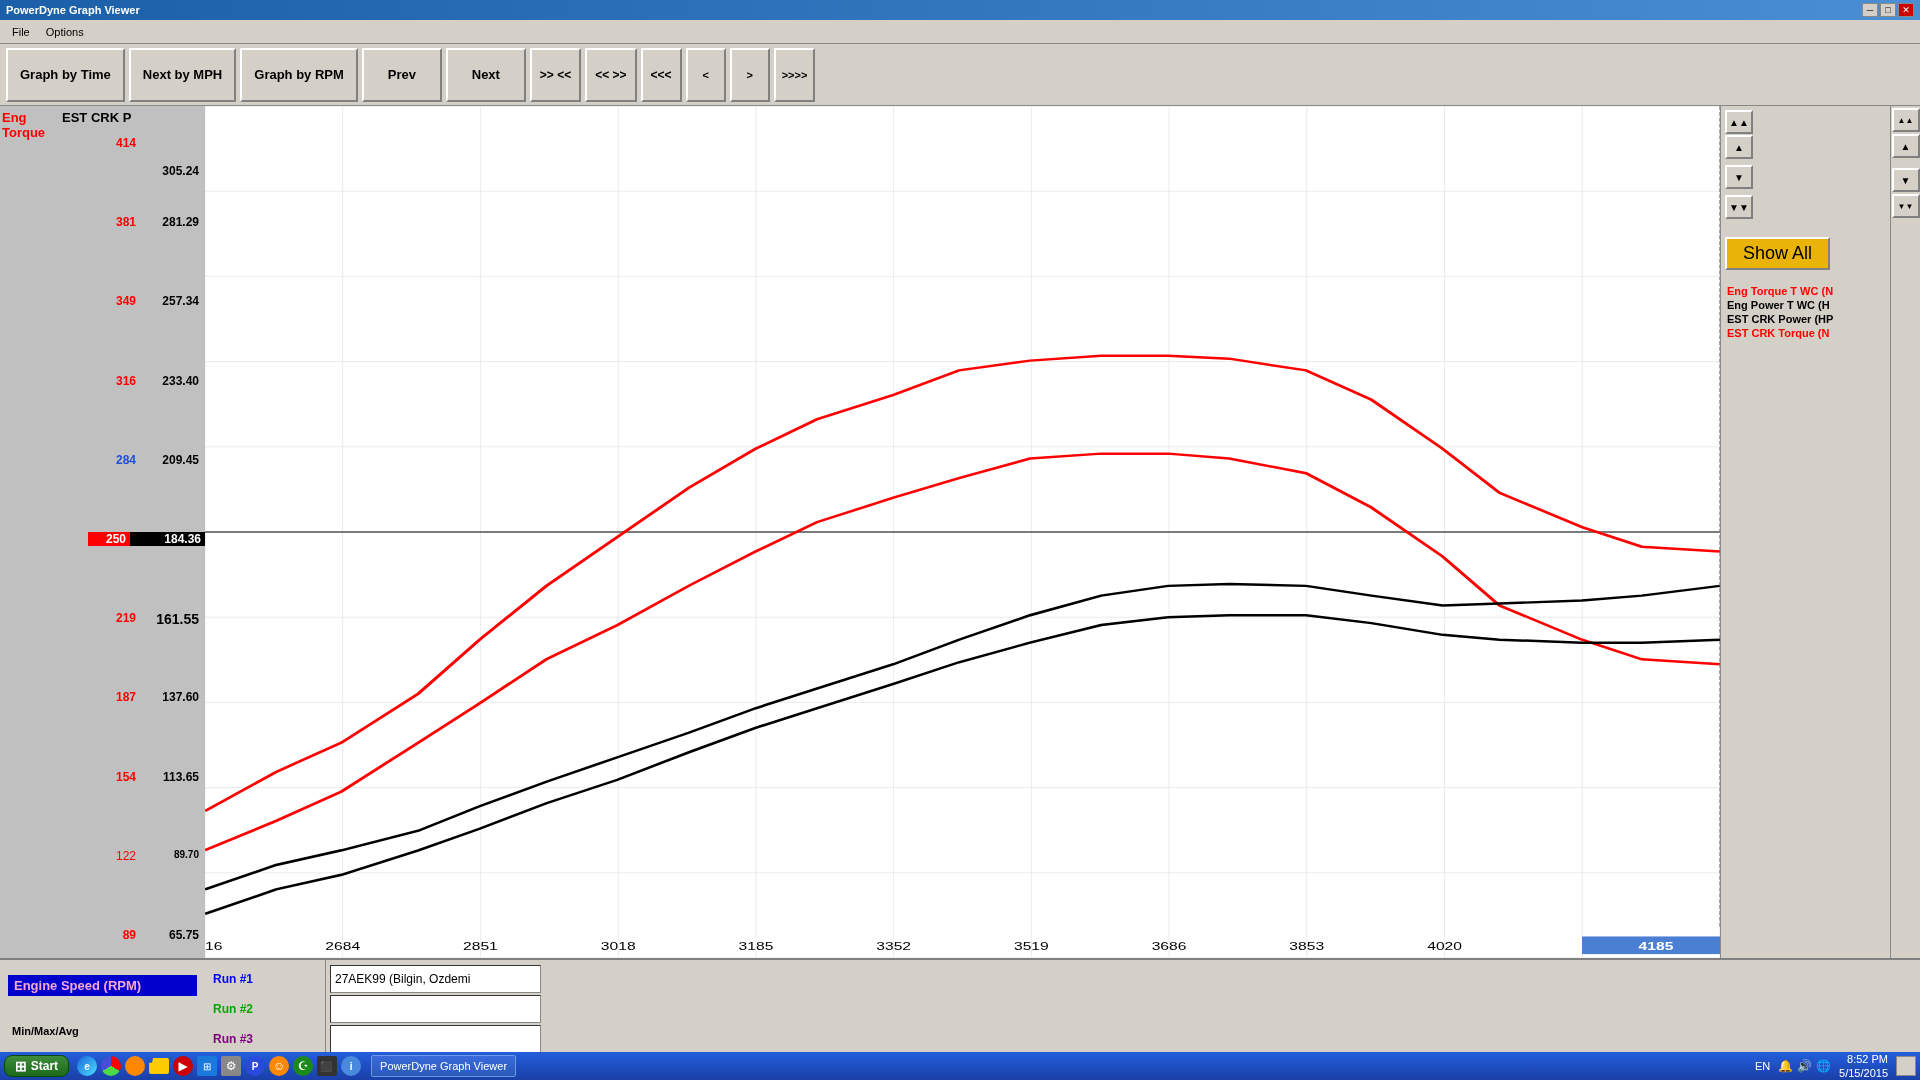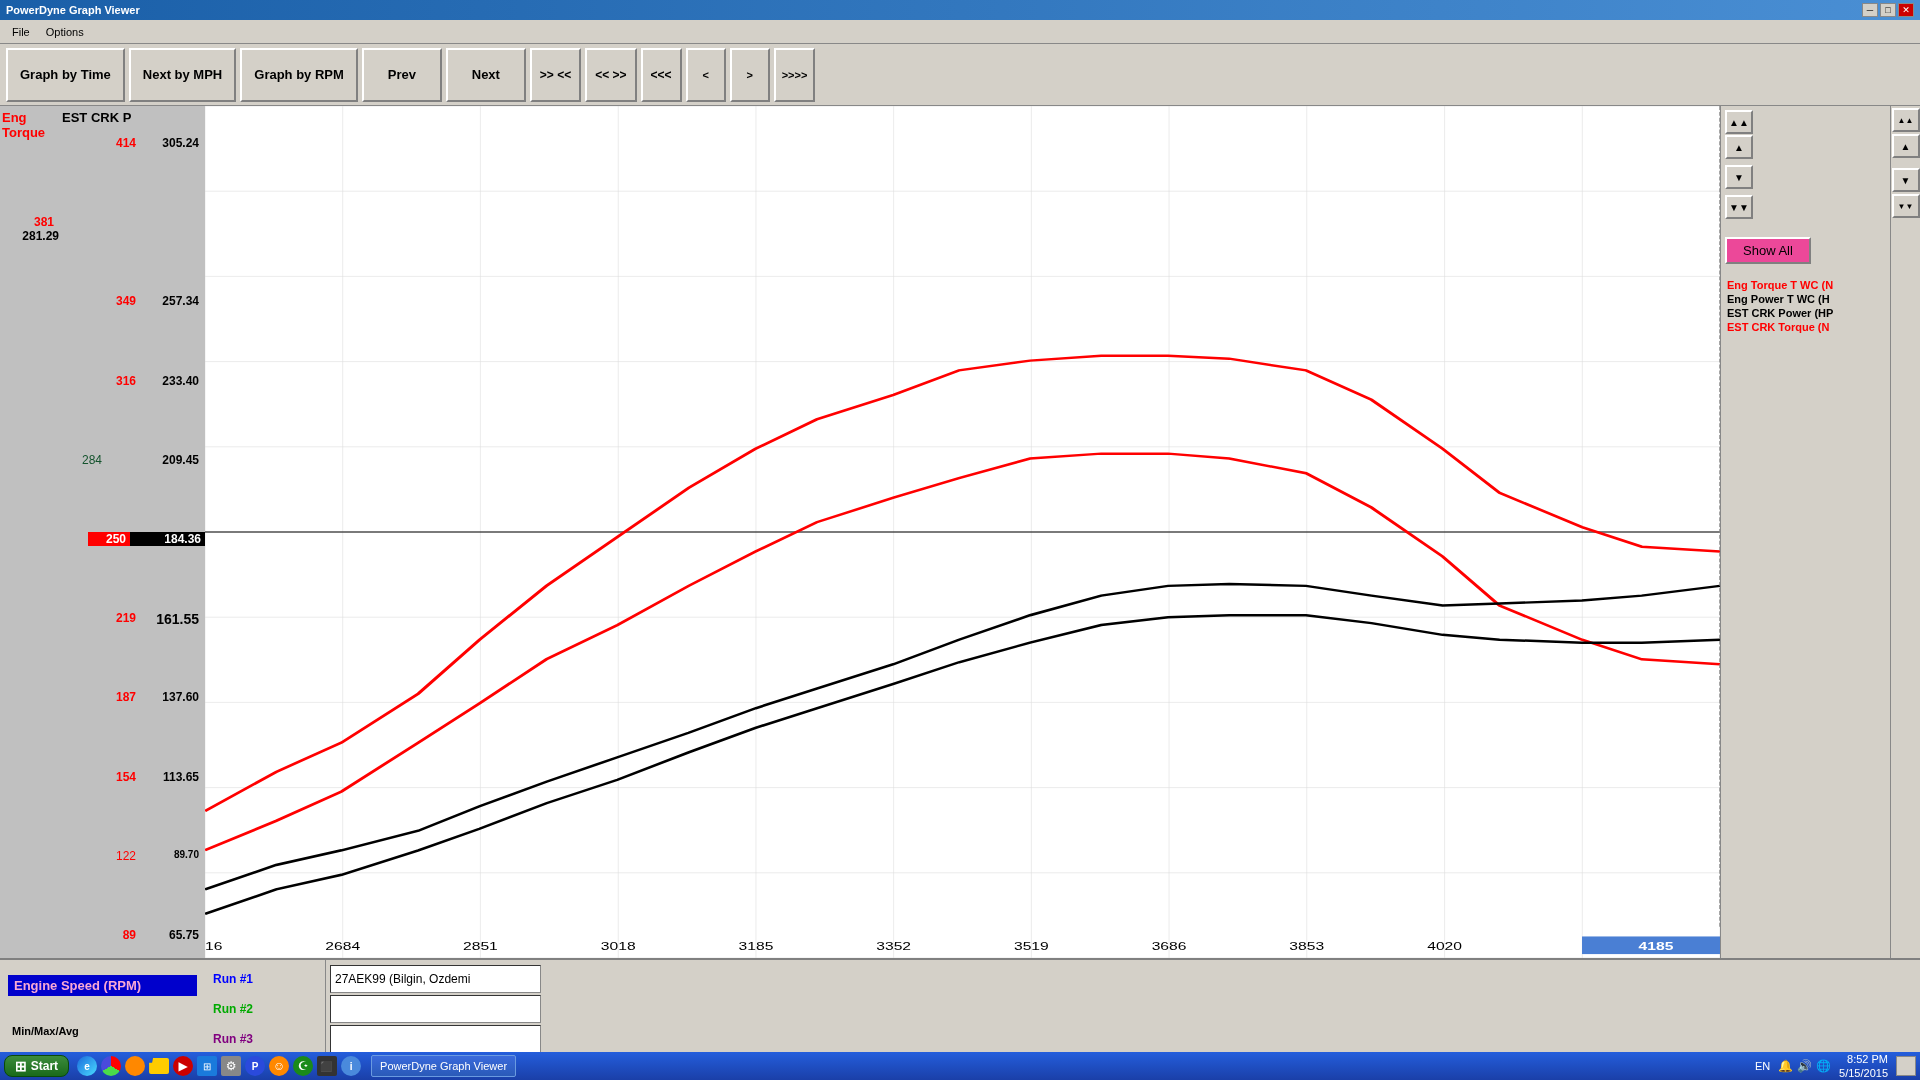--- a/index.html
+++ b/index.html
@@ -88,25 +88,25 @@
     .right-scroll-btn {
       width: 28px; height: 24px;
       background: #d4d0c8;
       border: 2px solid;
       border-color: #ffffff #808080 #808080 #ffffff;
       display: flex; align-items: center; justify-content: center;
       font-size: 10px;
       cursor: pointer;
     }
     #show-all-btn {
-      background: #ec4899;
+      background: #eab308;
       border: 2px solid;
       border-color: #ffffff #808080 #808080 #ffffff;
       padding: 4px 16px;
-      font-size: 13px;
+      font-size: 18px;
       cursor: pointer;
       margin: 8px 0;
     }
     .legend-item {
       font-size: 11px;
       font-weight: bold;
       padding: 1px 2px;
       cursor: pointer;
       white-space: nowrap;
       overflow: hidden;
@@ -315,36 +315,36 @@
 
     <div style="position:absolute;top:4px;left:0;right:0;display:flex;z-index:10;">
       <div style="width:60px;color:red;font-weight:bold;font-size:13px;padding-left:2px;">Eng Torque</div>
       <div style="width:100px;color:black;font-weight:bold;font-size:13px;padding-left:2px;">EST CRK P</div>
     </div>
 
     <div style="position:absolute;top:30px;bottom:30px;left:0;right:0;">
 
       <div style="position:absolute;top:0%;width:100%;display:flex;justify-content:flex-end;">
         <span style="color:red;font-weight:bold;font-size:12px;width:58px;text-align:right;padding-right:4px;">414</span>
-        <span style="color:black;font-weight:bold;font-size:12px;width:65px;text-align:right;padding-right:6px;">305.24</span>
-      </div>
-      <div style="position:absolute;top:10%;width:100%;display:flex;justify-content:flex-end;flex-direction:column;">
+        <span style="color:black;font-weight:bold;font-size:12px;width:65px;text-align:right;padding-right:6px;margin-top:28px;">305.24</span>
+      </div>
+      <div style="position:absolute;top:10%;width:100%;display:flex;justify-content:flex-end;">
         <span style="color:red;font-weight:bold;font-size:12px;width:58px;text-align:right;padding-right:4px;">381</span>
         <span style="color:black;font-weight:bold;font-size:12px;width:65px;text-align:right;padding-right:6px;">281.29</span>
       </div>
       <div style="position:absolute;top:20%;width:100%;display:flex;justify-content:flex-end;">
         <span style="color:red;font-weight:bold;font-size:12px;width:58px;text-align:right;padding-right:4px;">349</span>
         <span style="color:black;font-weight:bold;font-size:12px;width:65px;text-align:right;padding-right:6px;">257.34</span>
       </div>
       <div style="position:absolute;top:30%;width:100%;display:flex;justify-content:flex-end;">
         <span style="color:red;font-weight:bold;font-size:12px;width:58px;text-align:right;padding-right:4px;">316</span>
         <span style="color:black;font-weight:bold;font-size:12px;width:65px;text-align:right;padding-right:6px;">233.40</span>
       </div>
       <div style="position:absolute;top:40%;width:100%;display:flex;justify-content:flex-end;">
-        <span style="color:#14532d;font-weight:normal;font-size:12px;width:58px;text-align:left;padding-right:4px;">284</span>
+        <span style="color:#1d4ed8;font-weight:bold;font-size:12px;width:58px;text-align:right;padding-right:4px;">284</span>
         <span style="color:black;font-weight:bold;font-size:12px;width:65px;text-align:right;padding-right:6px;">209.45</span>
       </div>
       <div style="position:absolute;top:50%;width:100%;display:flex;justify-content:flex-end;align-items:center;">
         <span style="color:white;background:red;font-weight:bold;font-size:12px;width:42px;text-align:right;padding-right:4px;padding-left:2px;">250</span>
         <span style="color:white;background:black;font-weight:bold;font-size:12px;width:75px;text-align:right;padding-right:4px;padding-left:2px;">184.36</span>
       </div>
       <div style="position:absolute;top:60%;width:100%;display:flex;justify-content:flex-end;">
         <span style="color:red;font-weight:bold;font-size:12px;width:58px;text-align:right;padding-right:4px;">219</span>
         <span style="color:black;font-weight:bold;font-size:14px;width:65px;text-align:right;padding-right:6px;">161.55</span>
       </div>

